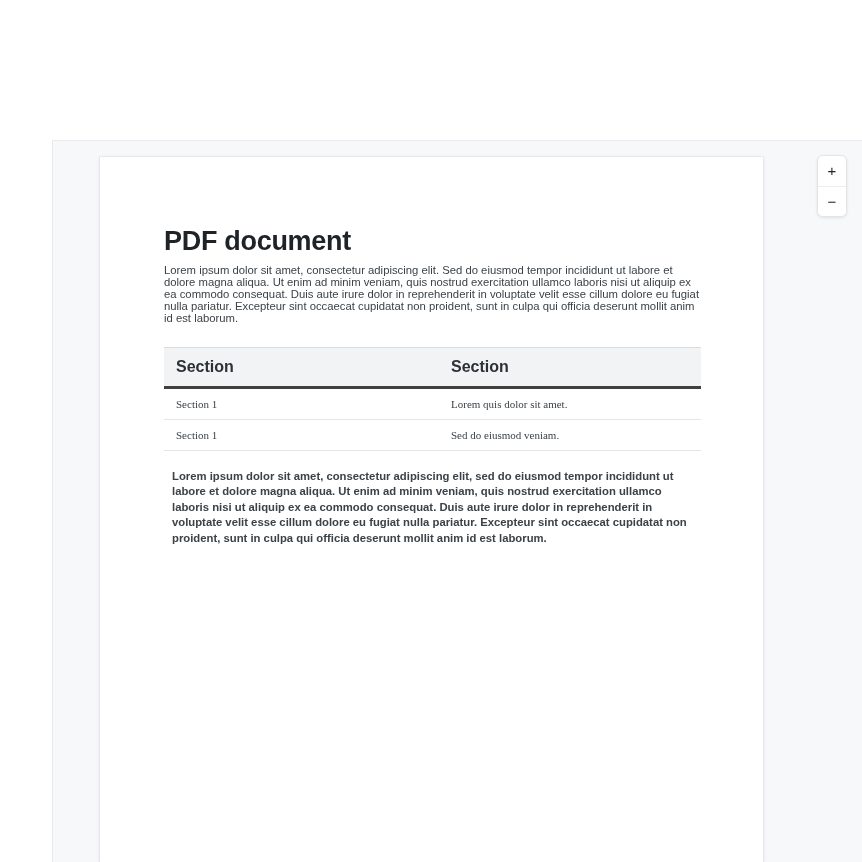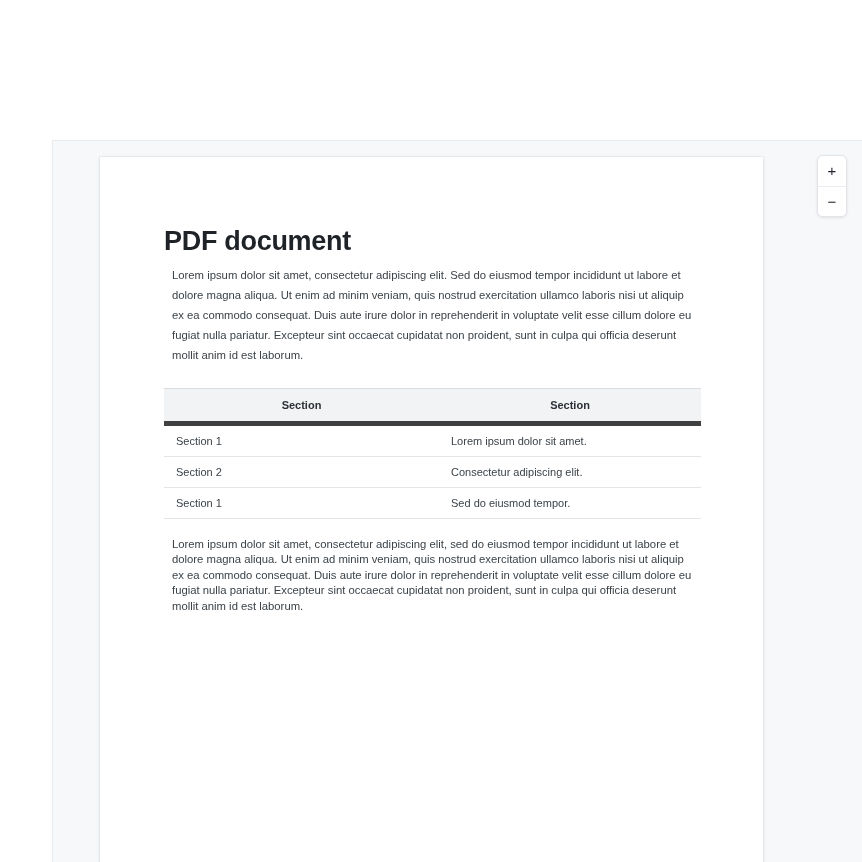--- a/index.html
+++ b/index.html
@@ -57,58 +57,60 @@
     font-size: 27px;
     font-weight: bold;
     color: #1f2328;
     letter-spacing: -0.3px;
     margin: 0 0 7px 0;
     line-height: 1.1;
   }
 
   .doc-para {
     font-size: 11.3px;
-    line-height: 20px;
+    line-height: 12px;
     color: #3b4248;
-    margin: 8px;
+    margin: 0;
   }
 
   
   .doc-table {
     margin-top: 23px;
     width: 537px;
     border-collapse: collapse;
     table-layout: fixed;
   }
   .doc-table th {
     background: #f2f3f5;
-    text-align: center;
-    font-size: 11px;
+    text-align: left;
+    font-size: 16px;
     font-weight: bold;
     color: #2b3137;
     padding: 10px 12px 10px 12px;
-    border-bottom: 5px solid #404040;
+    border-bottom: 3px solid #404040;
     border-top: 1px solid #d9dce0;
   }
   .doc-table td {
     font-size: 11px;
     color: #3b4248;
     padding: 9px 12px 9px 12px;
     border-bottom: 1px solid #e3e5e8;
+    font-family: Liberation Serif, serif;
   }
   .col-a { width: 275px; }
   .col-b { width: 262px; }
 
   .doc-para-2 {
     margin-top: 18px;
     font-size: 11.3px;
     line-height: 15.6px;
     color: #3b4248;
     padding-left: 8px;
     padding-right: 4px;
+    font-weight: bold;
   }
 
   
   .zoom-controls {
     position: absolute;
     right: 15px;
     top: 14px;
     width: 28px;
     background: #ffffff;
     border: 1px solid #e2e4e8;
@@ -162,29 +164,25 @@
         </colgroup>
         <thead>
           <tr>
             <th>Section</th>
             <th>Section</th>
           </tr>
         </thead>
         <tbody>
           <tr>
             <td>Section 1</td>
-            <td>Lorem ipsum dolor sit amet.</td>
-          </tr>
-          <tr>
-            <td>Section 2</td>
-            <td>Consectetur adipiscing elit.</td>
+            <td>Lorem quis dolor sit amet.</td>
           </tr>
           <tr>
             <td>Section 1</td>
-            <td>Sed do eiusmod tempor.</td>
+            <td>Sed do eiusmod veniam.</td>
           </tr>
         </tbody>
       </table>
 
       <p class="doc-para-2">Lorem ipsum dolor sit amet, consectetur adipiscing elit, sed do eiusmod tempor incididunt ut labore et dolore magna aliqua. Ut enim ad minim veniam, quis nostrud exercitation ullamco laboris nisi ut aliquip ex ea commodo consequat. Duis aute irure dolor in reprehenderit in voluptate velit esse cillum dolore eu fugiat nulla pariatur. Excepteur sint occaecat cupidatat non proident, sunt in culpa qui officia deserunt mollit anim id est laborum.</p>
 
     </div>
   </div>
 
 </div>

